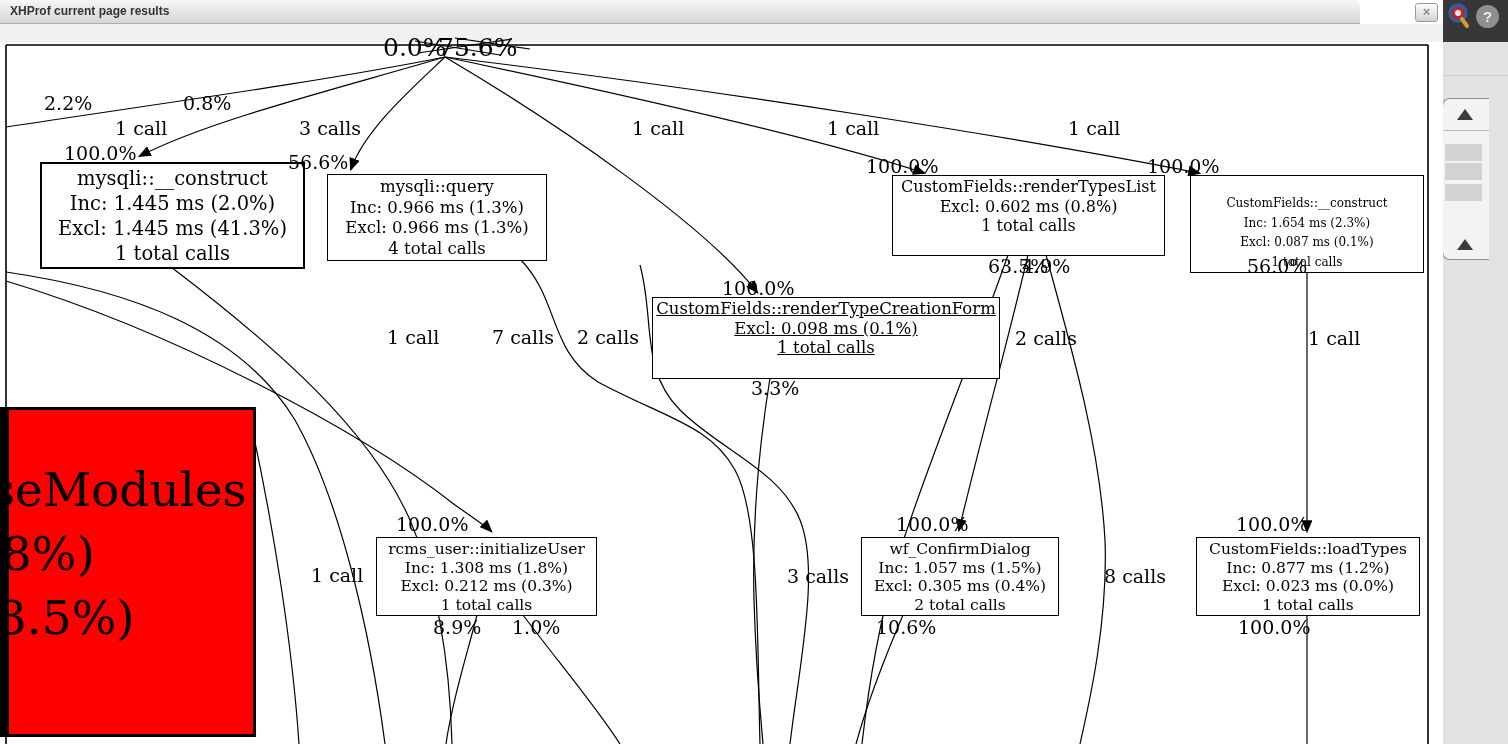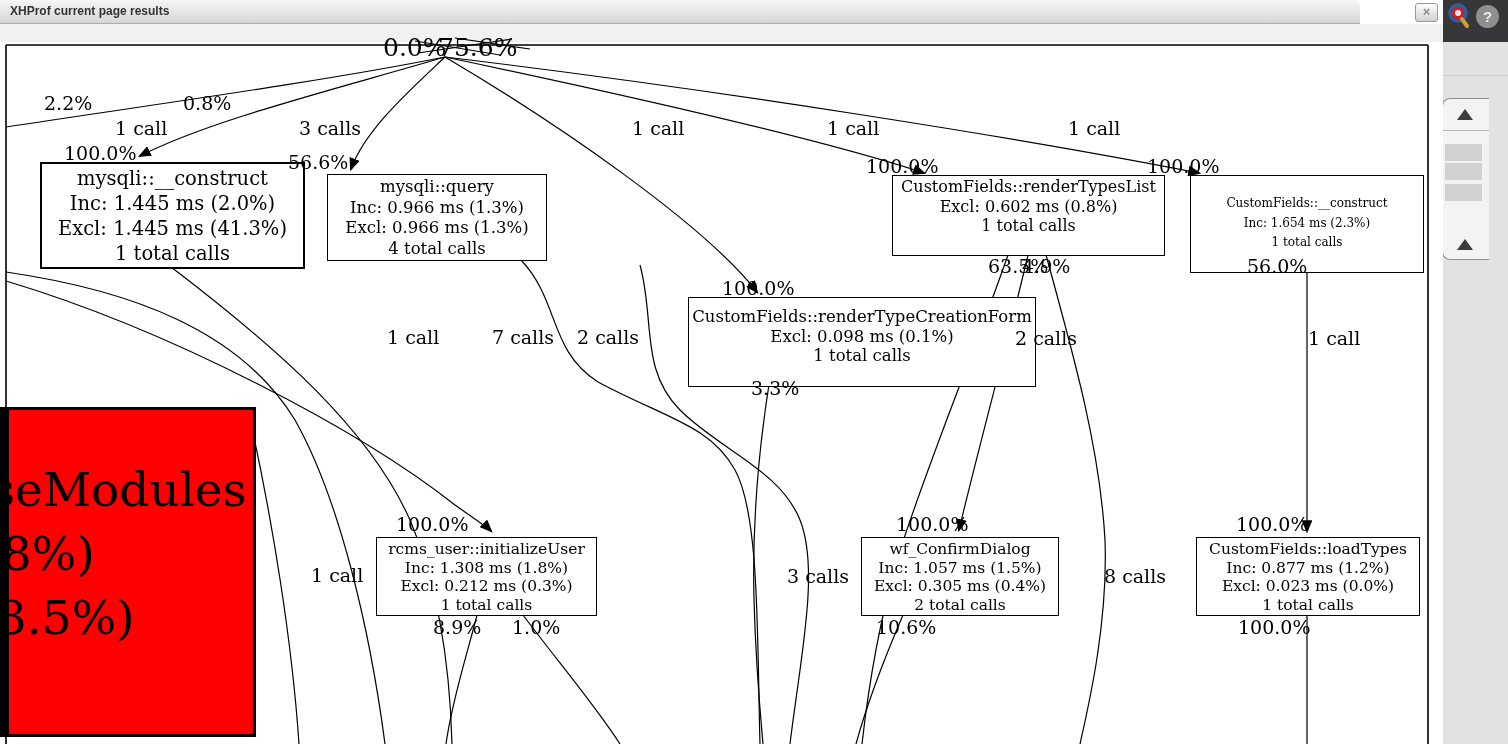--- a/index.html
+++ b/index.html
@@ -40,21 +40,21 @@
   
   .graph-area{position:absolute;left:0;top:42px;width:1443px;height:702px;background:#fff;}
   svg.edges{position:absolute;left:0;top:0;width:1508px;height:744px;pointer-events:none;}
 
   .gnode{position:absolute;background:#fff;border:1px solid #000;text-align:center;color:#000;}
   .gnode div{white-space:nowrap;}
   .n0{left:40px;top:162px;width:261px;height:101px;font-size:19.5px;line-height:25px;border-width:2px;padding-top:2px;}
   .n1{left:327px;top:174px;width:218px;height:83px;font-size:16.5px;line-height:20.5px;padding-top:2px;}
   .n2{left:892px;top:175px;width:271px;height:78px;font-size:16px;line-height:19.5px;padding-top:1px;}
   .n3{left:1190px;top:175px;width:232px;height:78px;font-size:12px;line-height:19.5px;padding-top:18px;}
-  .n4{left:688px;top:297px;width:346px;height:79px;font-size:16.5px;line-height:19.5px;padding-top:9px;}
+  .n4{left:652px;top:297px;width:346px;height:79px;font-size:16.5px;line-height:19.5px;padding-top:1px;text-decoration:underline;}
   .n5{left:376px;top:537px;width:219px;height:75px;font-size:15.5px;line-height:18.5px;padding-top:2px;}
   .n6{left:861px;top:537px;width:196px;height:75px;font-size:15.5px;line-height:18.5px;padding-top:2px;}
   .n7{left:1196px;top:537px;width:222px;height:75px;font-size:15.5px;line-height:18.5px;padding-top:2px;}
 
   .elabel{position:absolute;font-size:19px;color:#000;white-space:nowrap;}
   .toplabel{position:absolute;font-size:25px;color:#000;white-space:nowrap;}
 
   
   .rednode-borderbar{position:absolute;left:0;top:407px;width:9px;height:330px;background:#000;}
   .rednode{position:absolute;left:9px;top:407px;width:244px;height:324px;background:#f00;
@@ -161,20 +161,21 @@
   <div>4 total calls</div>
 </div>
 <div class="gnode n2">
   <div>CustomFields::renderTypesList</div>
   <div>Excl: 0.602 ms (0.8%)</div>
   <div>1 total calls</div>
 </div>
 <div class="gnode n3">
   <div>CustomFields::__construct</div>
   <div>Inc: 1.654 ms (2.3%)</div>
+  <div>Excl: 0.087 ms (0.1%)</div>
   <div>1 total calls</div>
 </div>
 <div class="gnode n4">
   <div>CustomFields::renderTypeCreationForm</div>
   <div>Excl: 0.098 ms (0.1%)</div>
   <div>1 total calls</div>
 </div>
 <div class="gnode n5">
   <div>rcms_user::initializeUser</div>
   <div>Inc: 1.308 ms (1.8%)</div>

